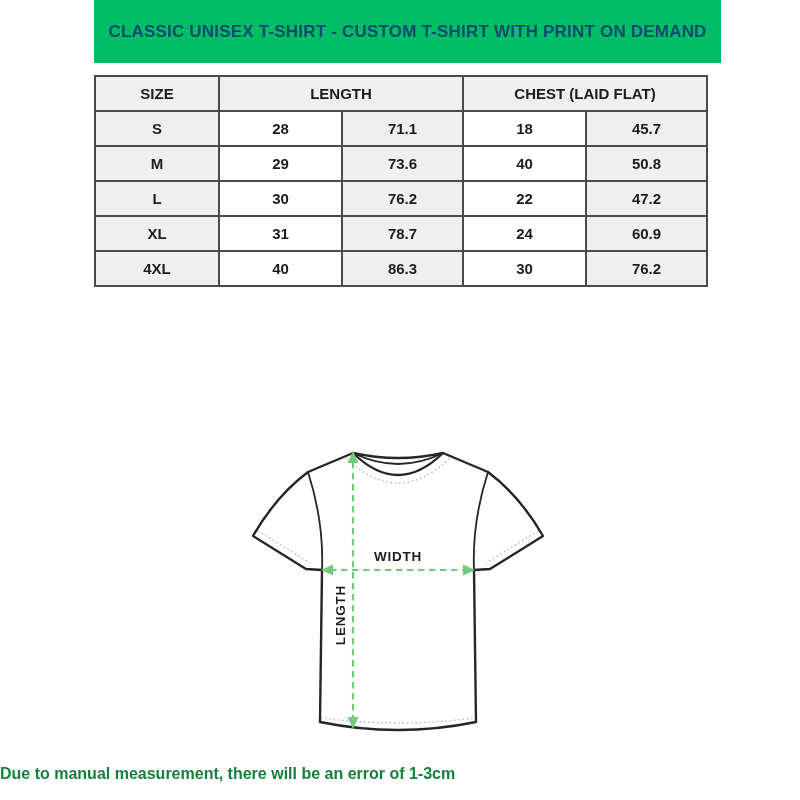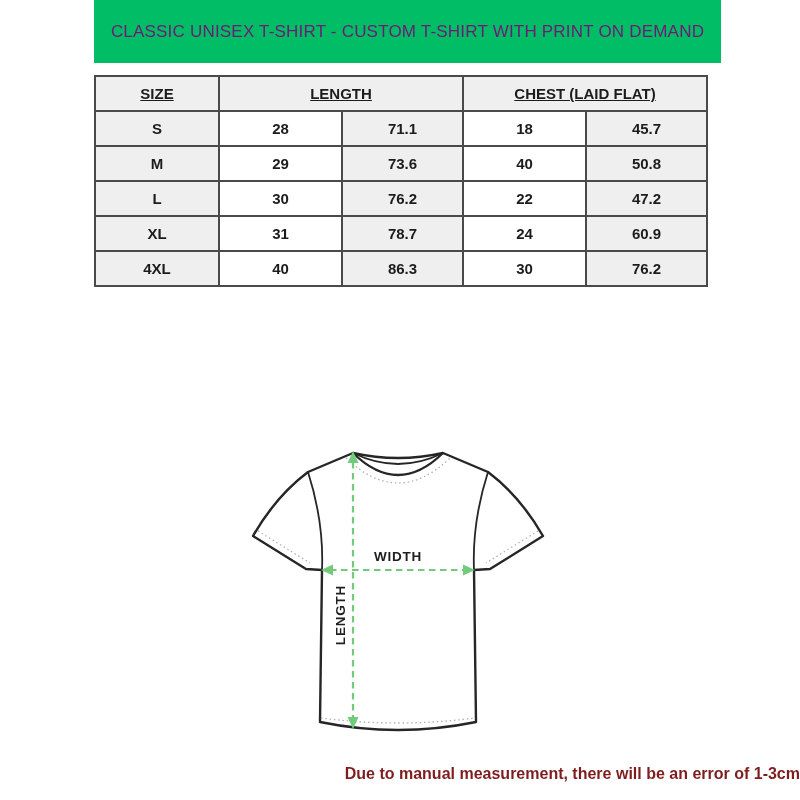--- a/index.html
+++ b/index.html
@@ -6,43 +6,43 @@
   body{
     width:800px;height:800px;position:relative;background:#ffffff;
     font-family:"Liberation Sans", sans-serif;overflow:hidden;
   }
   
   .banner{
     position:absolute;left:94px;top:0;width:627px;height:63px;
     background:#00bd66;display:flex;align-items:center;justify-content:center;
   }
   .banner span{
-    color:#701a75;font-size:17px;font-weight:normal;letter-spacing:.2px;white-space:nowrap;
+    color:#0c4a6e;font-size:17px;font-weight:bold;letter-spacing:.2px;white-space:nowrap;
   }
   
   table.size-chart{
     position:absolute;left:94px;top:75px;width:612px;
     border-collapse:collapse;table-layout:fixed;
     font-size:15px;font-weight:bold;color:#1c1c1c;text-align:center;
   }
   .size-chart th,.size-chart td{
     border:2px solid #4a4a4a;height:33px;padding:0;vertical-align:middle;
   }
-  .size-chart thead th{background:#efefef;text-decoration:underline;}
+  .size-chart thead th{background:#efefef;}
   .size-chart tbody td:nth-child(1),
   .size-chart tbody td:nth-child(3),
   .size-chart tbody td:nth-child(5){background:#efefef;}
   .size-chart tbody td:nth-child(2),
   .size-chart tbody td:nth-child(4){background:#ffffff;}
   
   .shirt-wrap{position:absolute;left:248px;top:444px;width:300px;height:300px;text-align:right;}
   
   .note{
-    position:absolute;left:0;top:764px;width:800px;text-align:right;
-    font-size:16px;font-weight:bold;color:#7f1d1d;line-height:20px;
+    position:absolute;left:0;top:764px;width:800px;text-align:left;
+    font-size:16px;font-weight:bold;color:#15803d;line-height:20px;
   }
 </style>
 </head>
 <body>
 
 <div class="banner">
   <span>CLASSIC UNISEX T-SHIRT - CUSTOM T-SHIRT WITH PRINT ON DEMAND</span>
 </div>
 
 <table class="size-chart">

